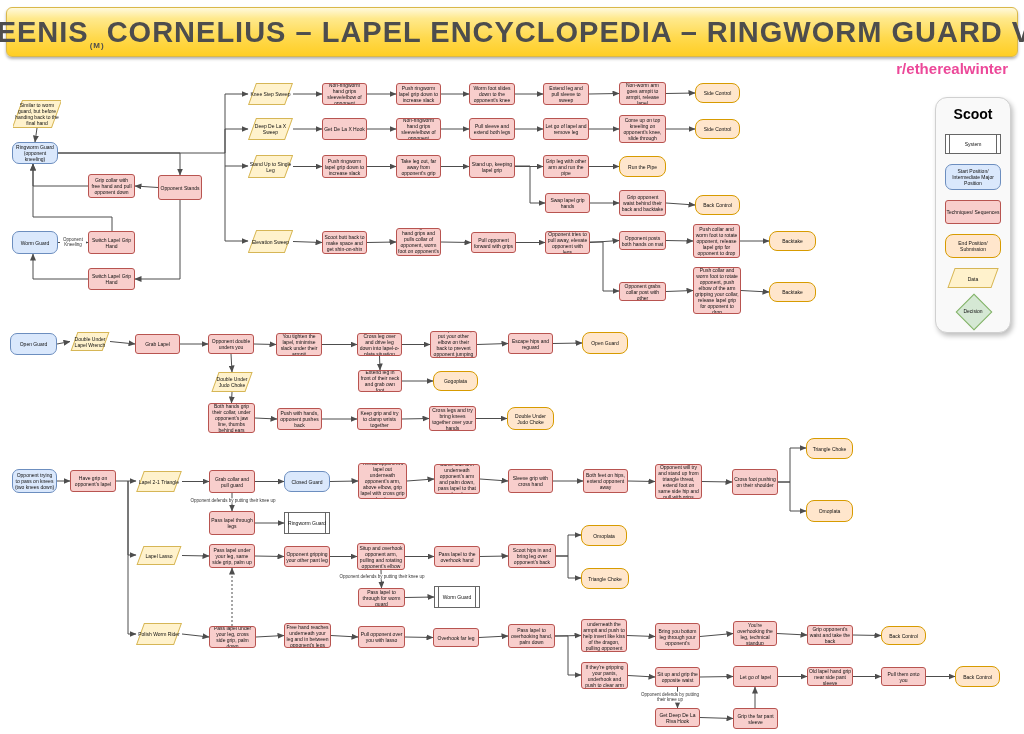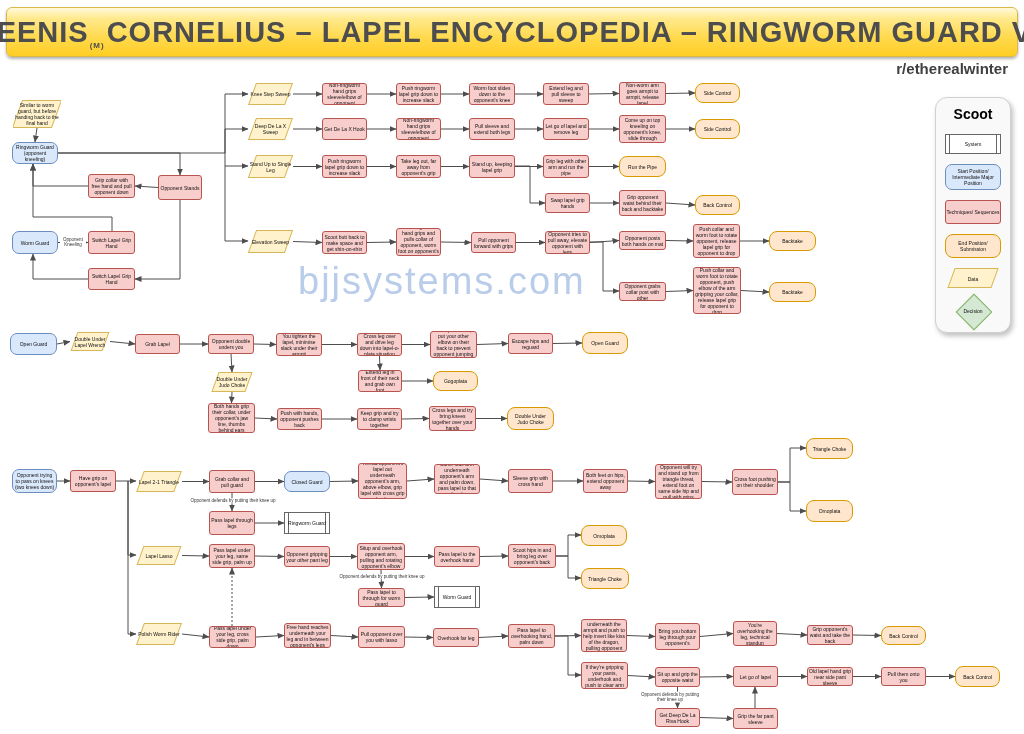--- a/index.html
+++ b/index.html
@@ -9,21 +9,21 @@
   .edge{fill:none;stroke:#4d4d4d;stroke-width:1;}
   .edge.dash{stroke-dasharray:2,2;}
 
   
   .banner{position:absolute;left:6px;top:7px;right:6px;height:48px;z-index:5;
     display:flex;align-items:center;justify-content:center;
     background:linear-gradient(180deg,#fff9dd 0%,#ffe98c 22%,#ffd94d 62%,#ffce24 100%);
     border:1px solid #d9b84a;border-radius:6px;box-shadow:0 2px 3px rgba(0,0,0,.3);
     color:#4d4d4d;font-weight:bold;font-size:29px;letter-spacing:1px;white-space:nowrap;}
   .tmark{font-size:8px;align-self:flex-end;margin:0 2px 6px 1px;font-weight:bold;}
-  .subtitle{position:absolute;right:16px;top:60px;z-index:5;font-size:15px;color:#404040;font-weight:bold;}
+  .subtitle{position:absolute;right:16px;top:60px;z-index:5;font-size:15px;color:#ec4899;font-weight:bold;}
   .watermark{position:absolute;left:298px;top:260px;z-index:0;font-size:38px;letter-spacing:2px;color:#b9cce9;}
 
   
   .node{position:absolute;z-index:2;box-sizing:border-box;display:flex;align-items:center;justify-content:center;
     text-align:center;font-size:5px;line-height:1.2;color:#111;padding:1px;overflow:hidden;}
   .node .txt{position:relative;z-index:2;}
   .tech{background:#f8cecc;border:1px solid #b85450;border-radius:3px;}
   .start{background:#dae8fc;border:1px solid #6c8ebf;border-radius:7px;}
   .end{background:#ffe6cc;border:1px solid #d79b00;border-radius:8px;}
   .sys{background:#fff;border:1px solid #666;}
@@ -170,21 +170,20 @@
       <polyline points="700,717.5 733,718.5" class="edge" marker-end="url(#arw)"></polyline>
       <polyline points="755,708 755,687" class="edge" marker-end="url(#arw)"></polyline>
     </svg>
 
   <div class="banner">
     <span>KEENIS</span>
       <span class="tmark">(M)</span>
     <span>CORNELIUS – LAPEL ENCYCLOPEDIA – RINGWORM GUARD V1</span>
   </div>
   <div class="subtitle">r/etherealwinter</div>
-  <div class="watermark">bjjsystems.com</div>
 
   <div class="legend">
     <div class="legend-title">Scoot</div>
     <div class="lg lg-sys">
       <div class="sbar l"></div>
       <div class="sbar r"></div>
       <span>System</span>
     </div>
     <div class="lg lg-start">
       <span>Start Position/ Intermediate Major Position</span>

